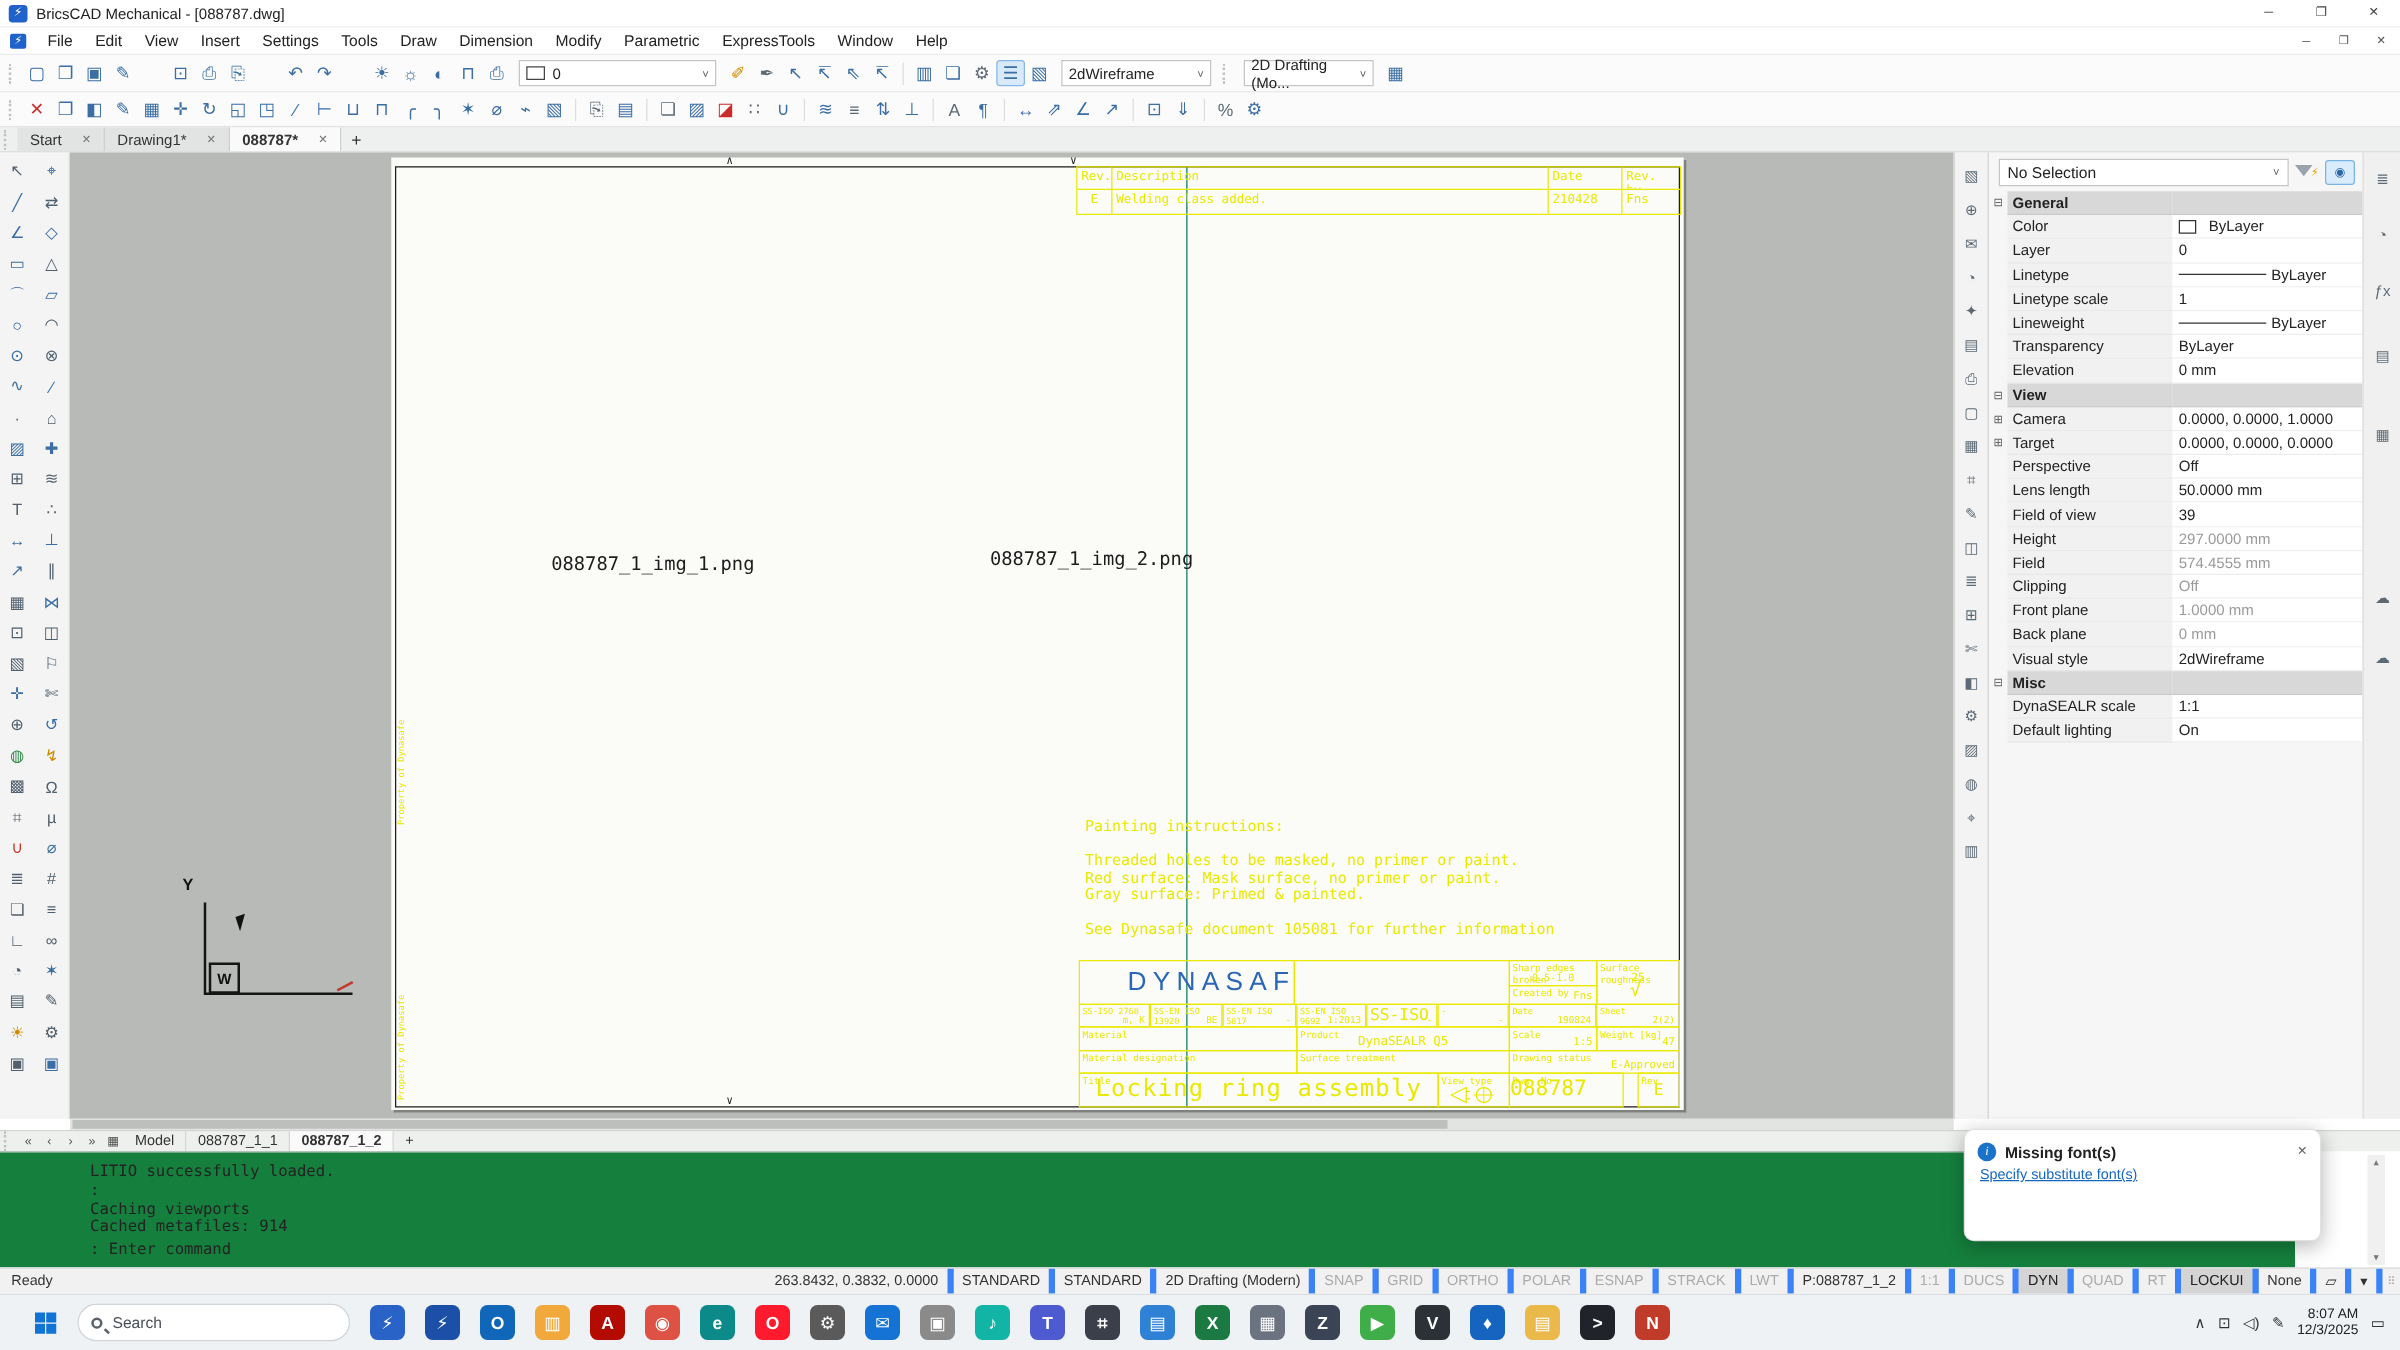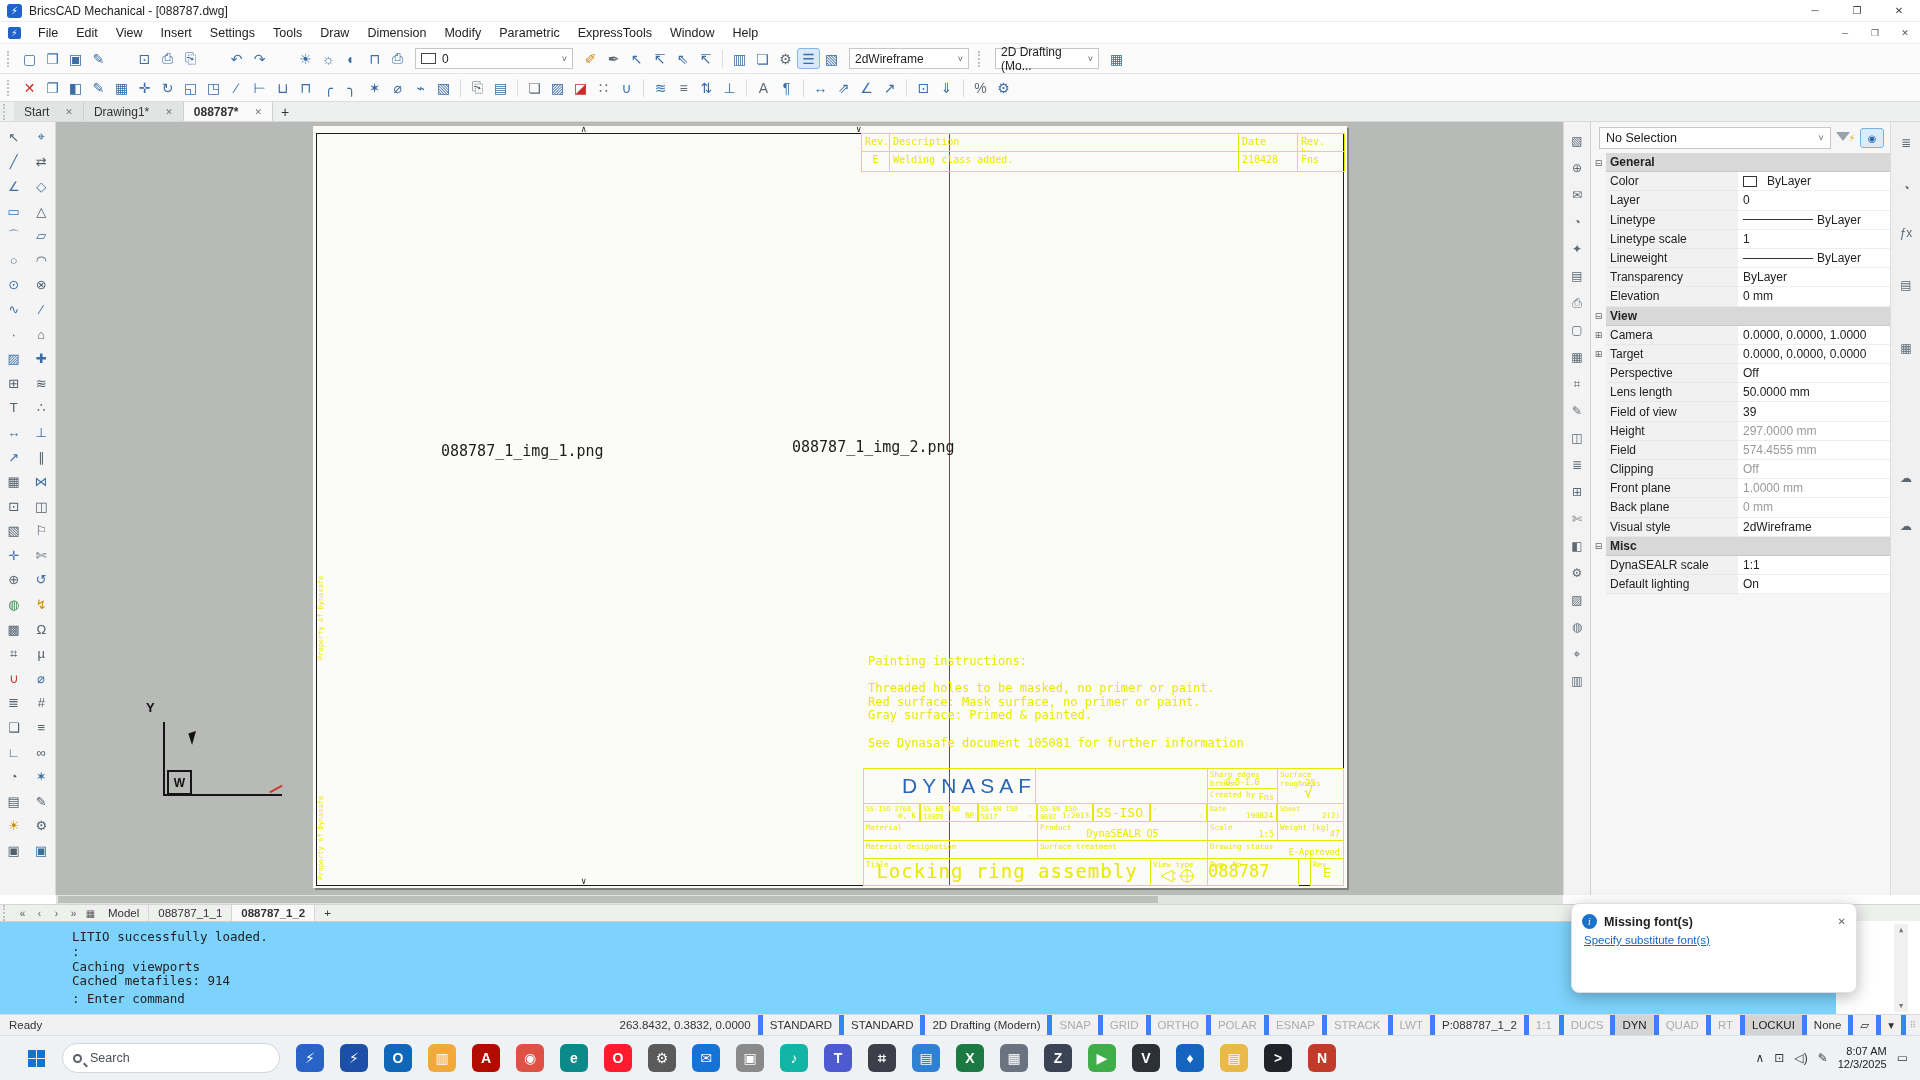--- a/index.html
+++ b/index.html
@@ -144,21 +144,21 @@
     justify-content:center;font-size:12px;color:#5d6a75;}
   
   .hscroll{position:absolute;left:56px;top:895px;width:1507px;height:9px;background:#e2e4e2;}
   .hthumb{position:absolute;left:2px;top:1px;height:7px;width:1100px;background:#bcbfbc;}
   .layoutbar{position:absolute;left:0;top:904px;width:1920px;height:17px;background:#eef0ee;
     border-top:1px solid #d5d5d5;display:flex;align-items:stretch;font-size:11.5px;}
   .lnav{width:17px;display:flex;align-items:center;justify-content:center;color:#555;font-size:10px;}
   .ltab{display:flex;align-items:center;padding:0 9px;color:#333;border-right:1px solid #d5d5d5;}
   .ltab.active{background:#fafafa;font-weight:bold;}
   .ltab.plus{border:none;}
-  .command{position:absolute;left:0;top:921px;width:1836px;height:93px;background:#7dd3fc;
+  .command{position:absolute;left:0;top:921px;width:1836px;height:93px;background:#15803d;
     border-top:1px solid #cfcfcf;font-family:"DejaVu Sans Mono","Liberation Mono",monospace;
     font-size:12.5px;color:#222;}
   .cmdlines{position:absolute;left:72px;top:8px;}
   .cmdlines div{line-height:14.8px;min-height:14.8px;white-space:pre;}
   .cmdprompt{position:absolute;left:72px;bottom:8px;}
   .vscroll{position:absolute;left:1894px;top:2px;width:14px;height:88px;background:#f0f0f0;
     display:flex;flex-direction:column;justify-content:space-between;align-items:center;
     font-size:7px;color:#777;padding:2px 0;}
   
   .statusbar{position:absolute;left:0;top:1014px;width:1920px;height:21px;background:#f1f1f1;

